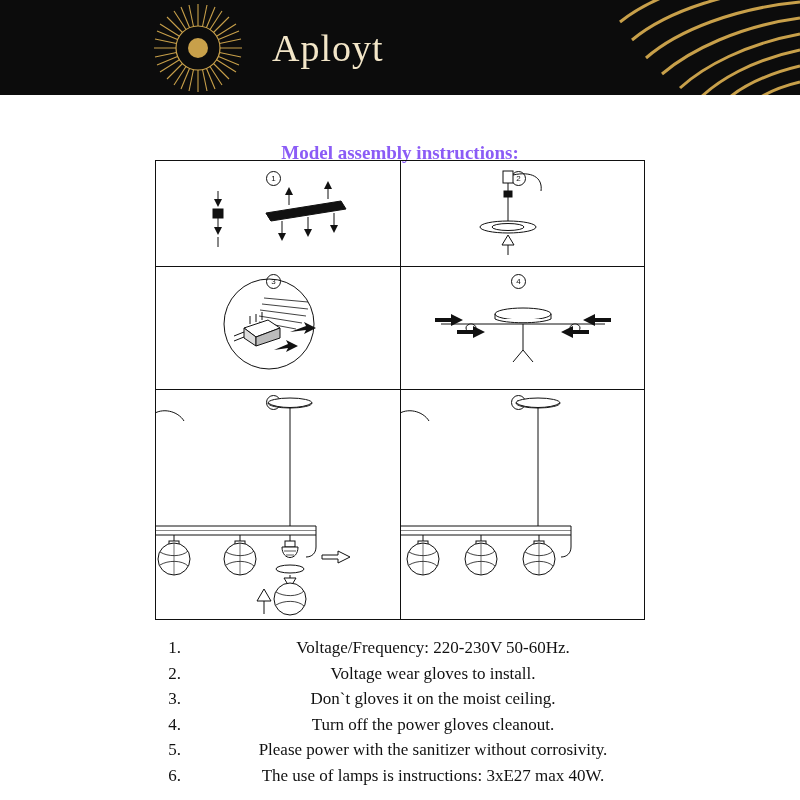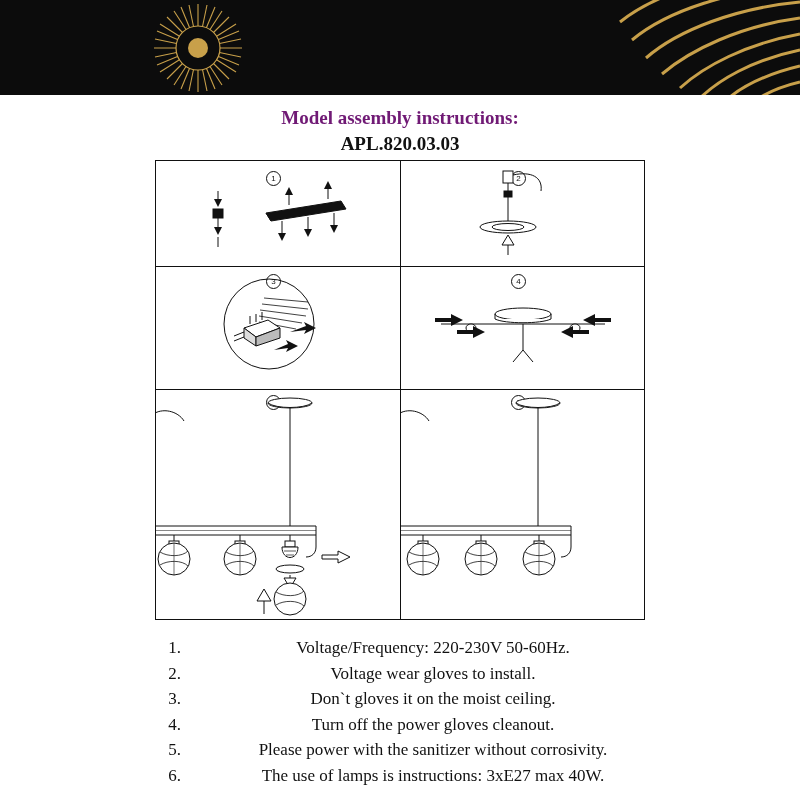--- a/index.html
+++ b/index.html
@@ -56,22 +56,23 @@
   .title-block {
     position: absolute;
     top: 105px;
     left: 0;
     width: 800px;
     text-align: center;
   }
   .title-line1 {
     font-size: 19px;
     font-weight: bold;
-    color: #701a75;
+    color: #8b5cf6;
     line-height: 26px;
+    margin-top: 35px;
   }
   .title-line2 {
     font-size: 19px;
     font-weight: bold;
     color: #111;
     line-height: 26px;
   }
 
   
   .grid {
@@ -215,25 +216,25 @@
         <path d="M300,26 C232,30 168,50 132,80"></path>
         <path d="M300,42 C236,48 178,70 146,98"></path>
         <path d="M300,58 C240,66 190,90 162,114"></path>
         <path d="M300,74 C246,84 204,106 180,128"></path>
         <path d="M300,90 C252,100 218,120 198,140"></path>
         <path d="M300,106 C258,116 232,132 216,150"></path>
         <path d="M300,122 C266,130 248,144 234,158"></path>
       </g>
     </svg>
 
+    <div class="brand">Aployt</div>
   </div>
 
   <div class="title-block">
     <div class="title-line1">Model assembly instructions:</div>
-    <div class="title-line2">APL.820.03.03</div>
   </div>
 
   <div class="grid">
     <div class="vline"></div>
     <div class="hline1"></div>
     <div class="hline2"></div>
 
     <div class="cell c1">
       <div class="step-num">1</div>
       <svg width="245" height="105" viewBox="0 0 245 105">

